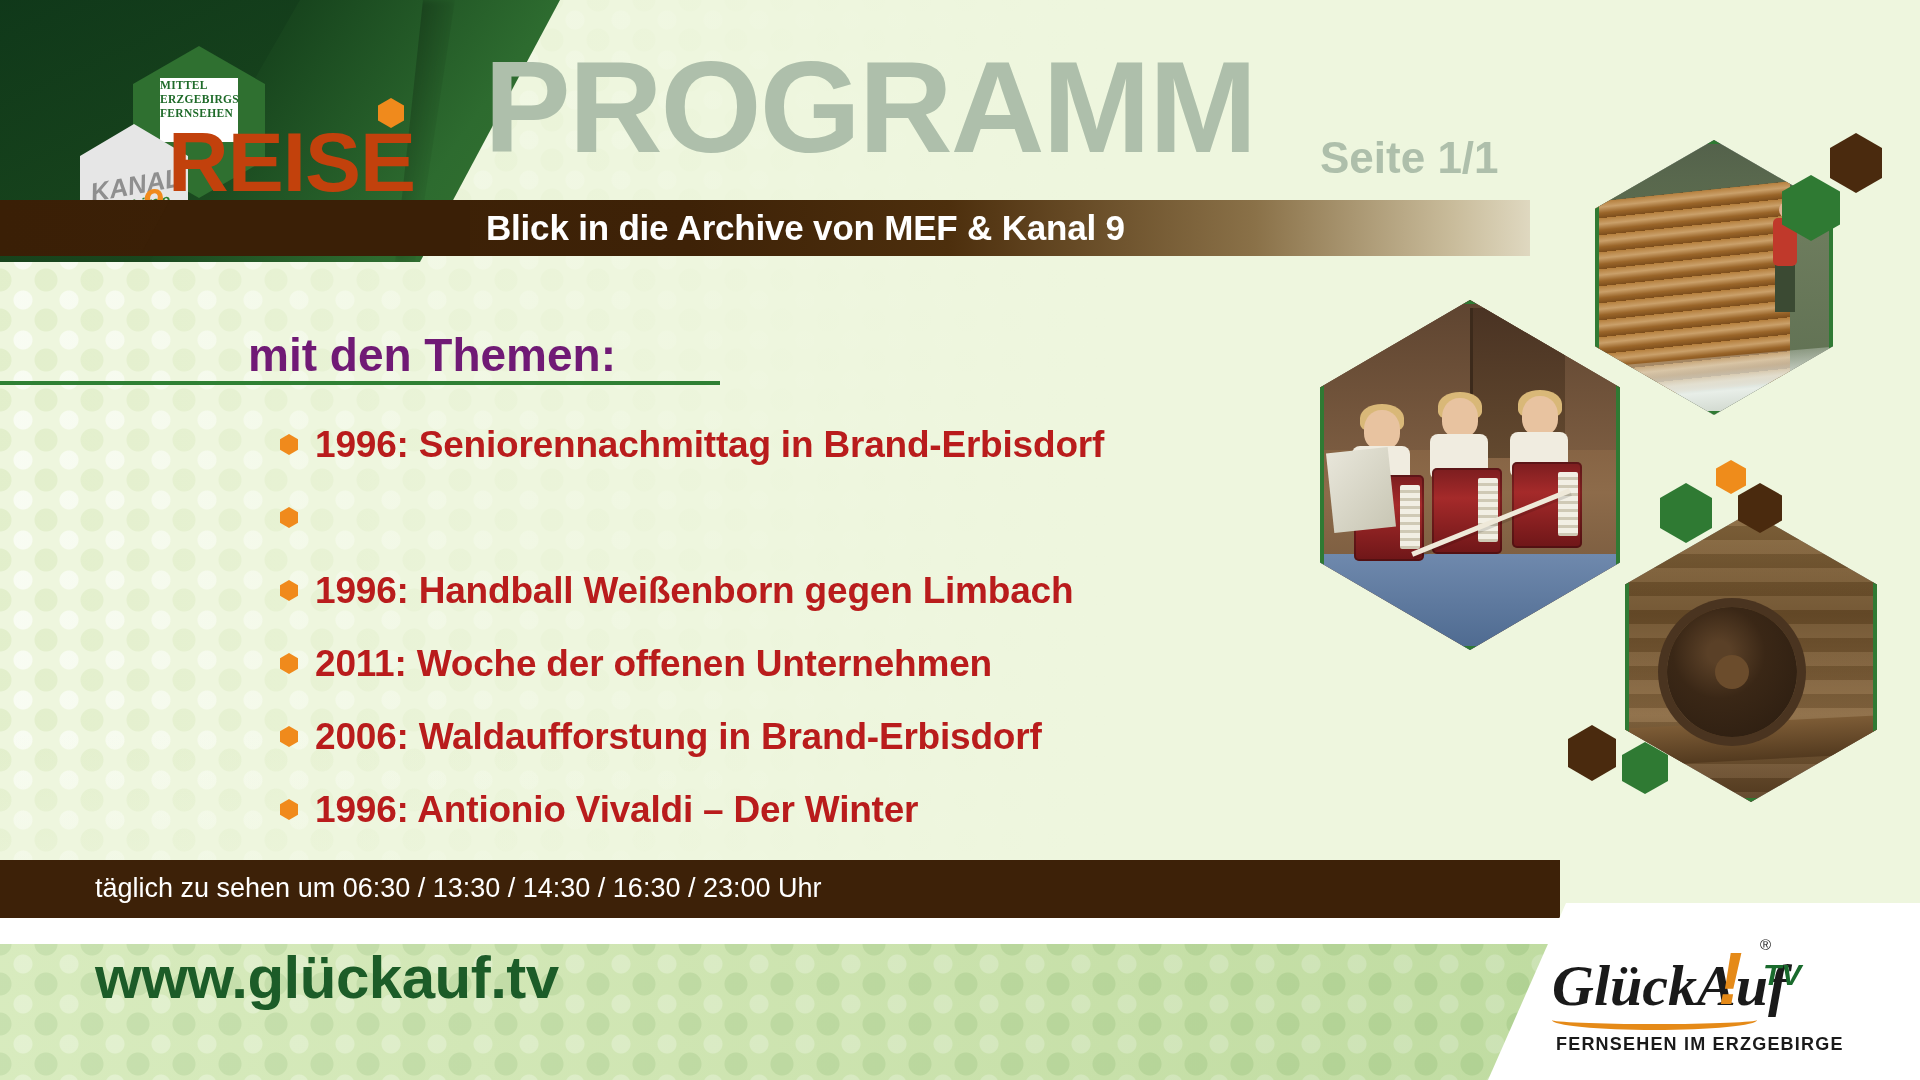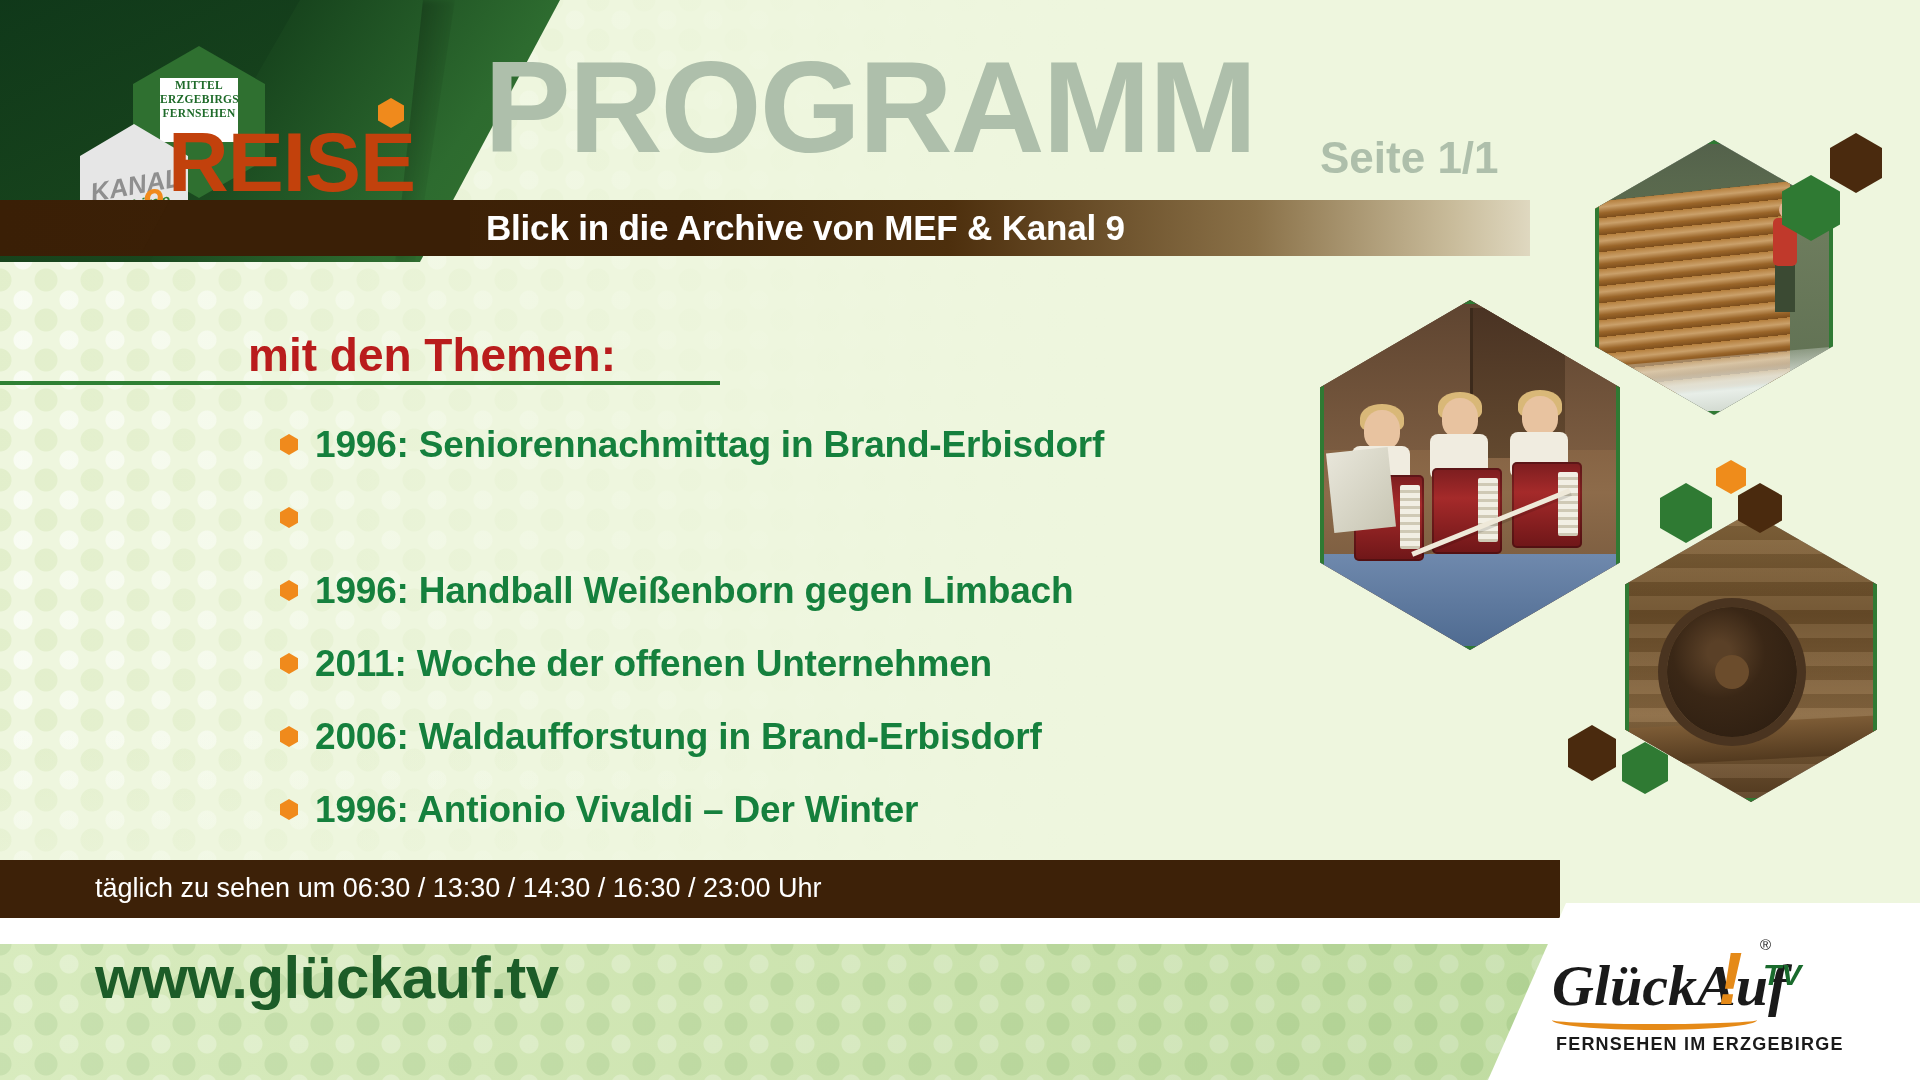--- a/index.html
+++ b/index.html
@@ -125,21 +125,20 @@
   .mef-box {
     position: absolute;
     left: 158px; top: 76px;
     width: 82px; height: 68px;
     background: #ffffff;
     border: 2px solid #2f7030;
     box-sizing: border-box;
   }
   .mef-box span {
     display: block;
-    text-align: center;
     color: #1f6b2a;
     font-weight: bold;
     font-size: 11.5px;
     line-height: 14px;
     font-family: "Liberation Serif", serif;
     letter-spacing: 0.3px;
   }
   .k9-hex {
     left: 80px; top: 124px;
     width: 108px; height: 128px;
@@ -199,21 +198,21 @@
     background: #f08a1c;
     clip-path: polygon(50% 0%, 100% 25%, 100% 75%, 50% 100%, 0% 75%, 0% 25%);
   }
 
   
   .themen {
     position: absolute;
     left: 248px; top: 328px;
     font-size: 46px;
     font-weight: bold;
-    color: #b91c1c;
+    color: #701a75;
     white-space: nowrap;
   }
   .themen-rule {
     position: absolute;
     left: 0px; top: 381px;
     width: 720px; height: 4px;
     background: #2f8034;
   }
 
   
@@ -231,21 +230,21 @@
   .bullet {
     width: 18px; height: 21px;
     background: #f08a1c;
     clip-path: polygon(50% 0%, 100% 25%, 100% 75%, 50% 100%, 0% 75%, 0% 25%);
     flex: 0 0 auto;
     margin-right: 17px;
   }
   .topic-text {
     font-size: 37px;
     font-weight: bold;
-    color: #15803d;
+    color: #b91c1c;
     white-space: nowrap;
     letter-spacing: -0.2px;
   }
 
   
   .schedule-bar {
     position: absolute;
     left: 0; top: 860px;
     width: 1560px; height: 58px;
     background: #3d2108;

